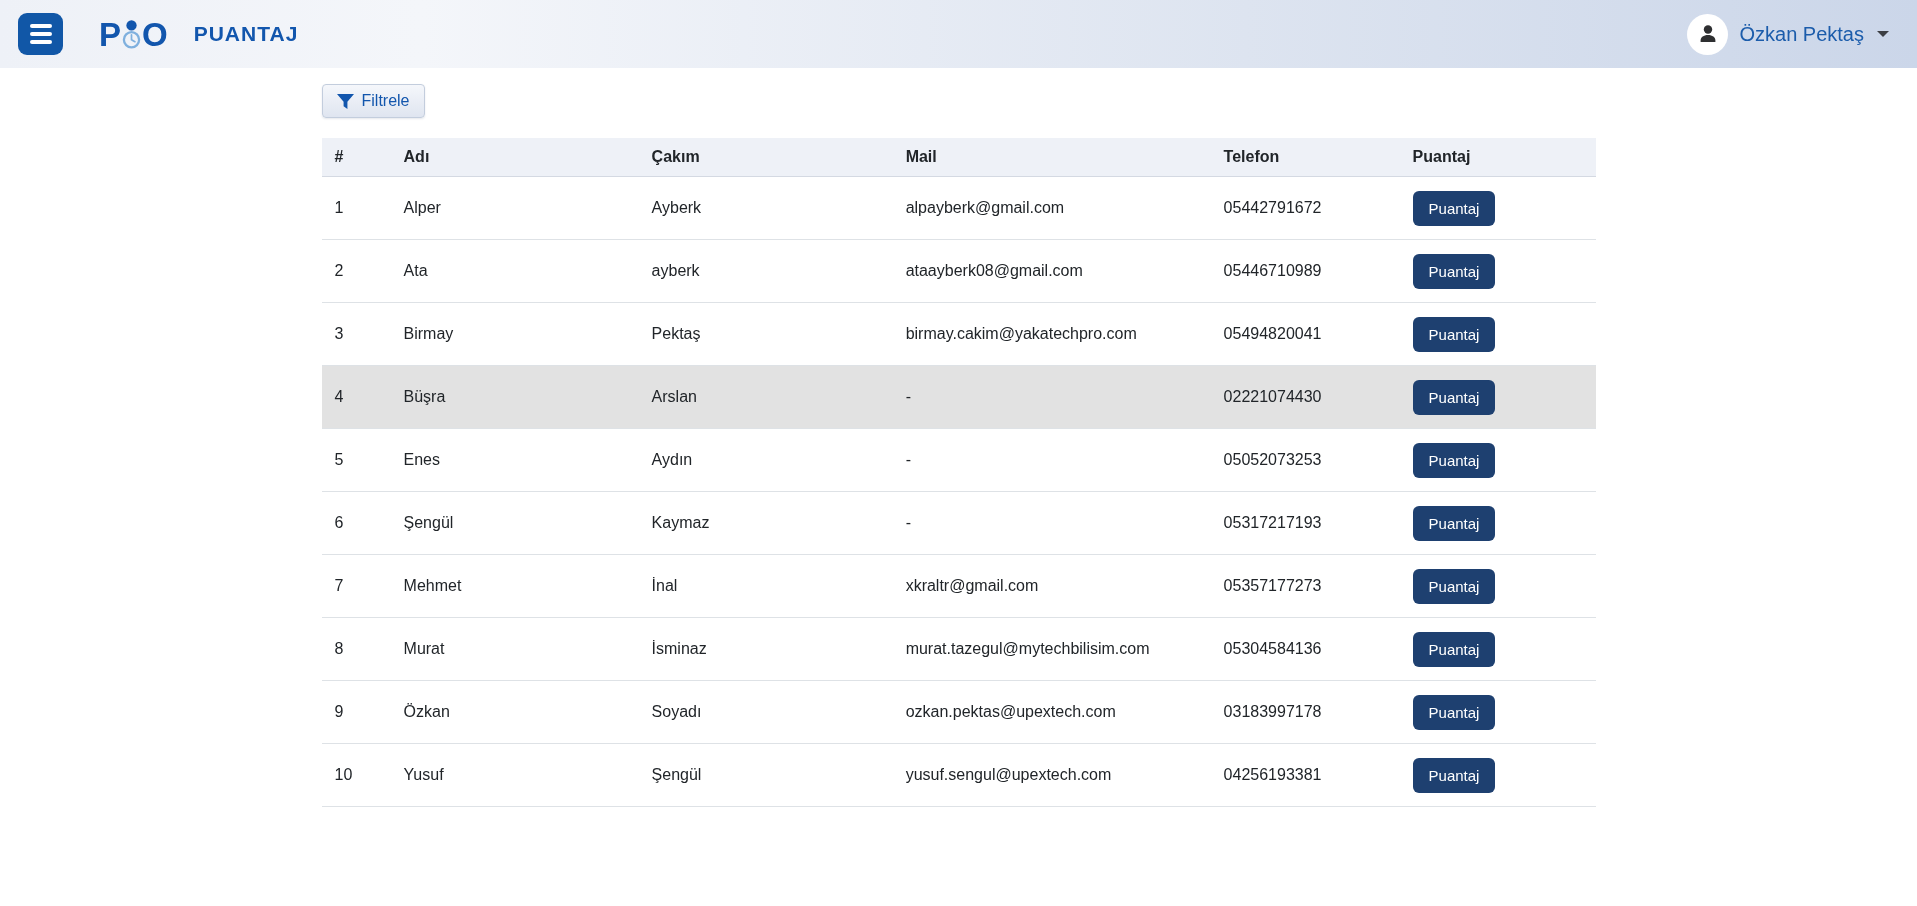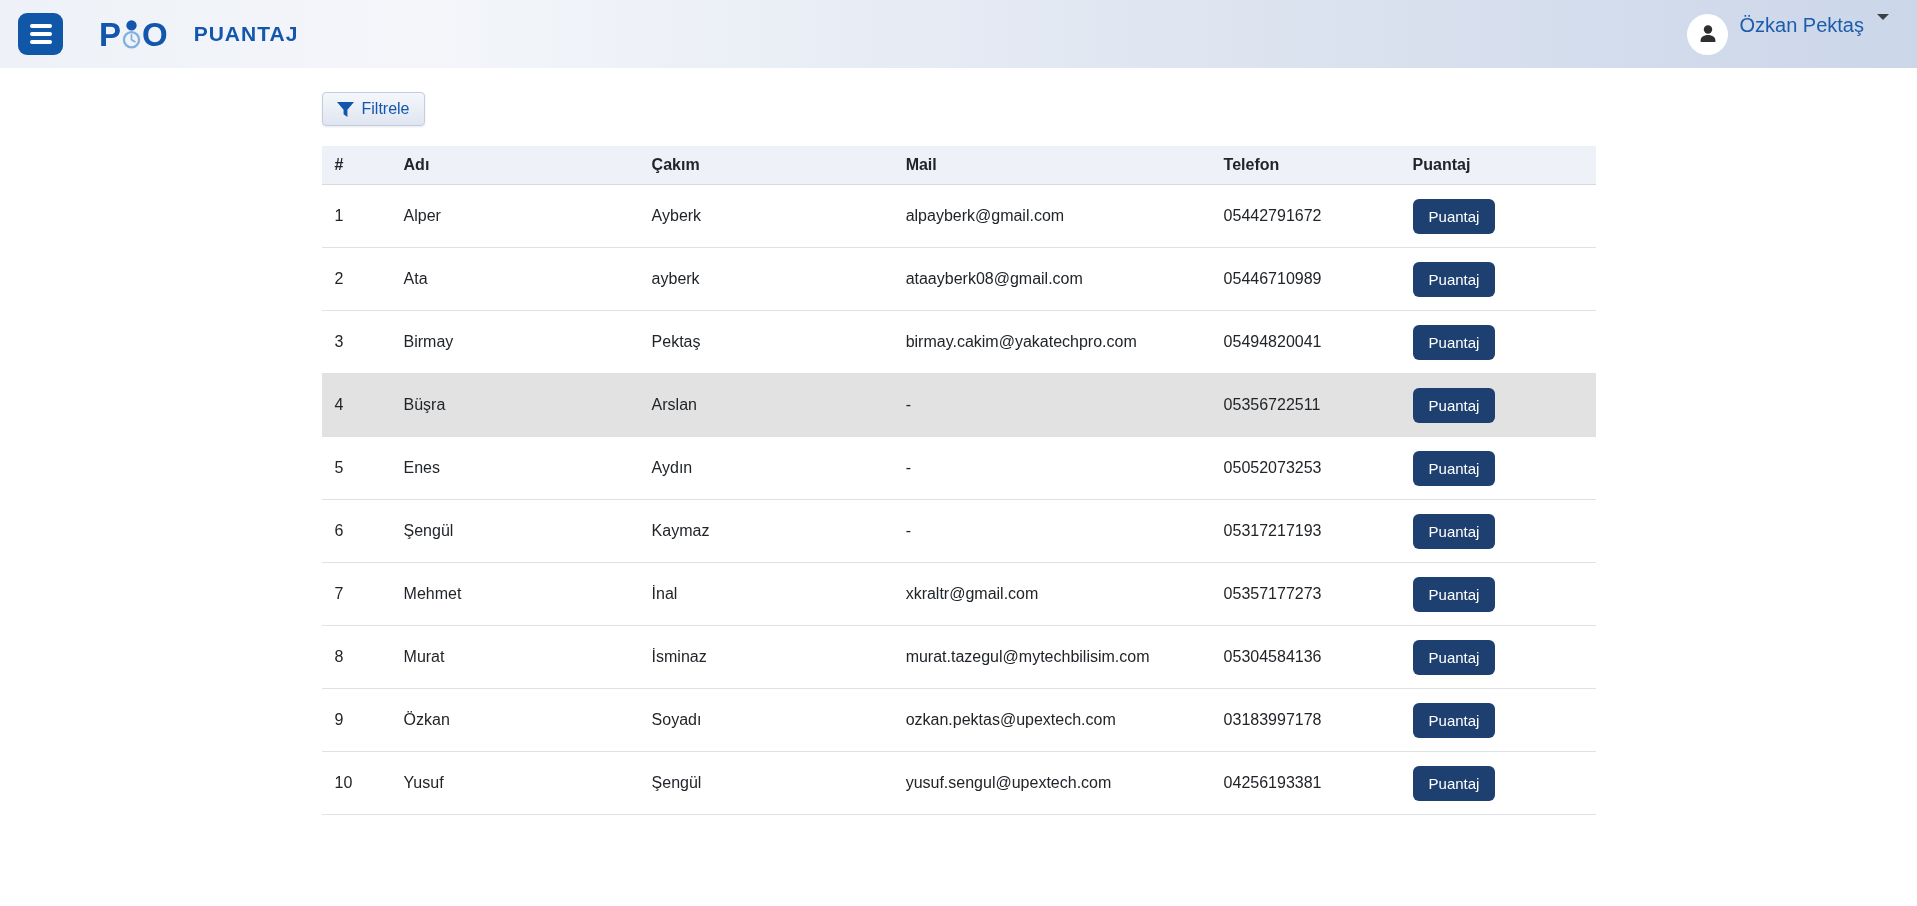--- a/index.html
+++ b/index.html
@@ -35,41 +35,41 @@
   .brand-letter { font-size: 33px; font-weight: 700; color: #1256ad; line-height: 1; }
   .brand-icon { margin: 0 1px; display: block; }
   .brand-title {
     margin-left: 26px;
     font-size: 21px; font-weight: 700;
     color: #1256ad; letter-spacing: 1px;
   }
 
   .user-menu {
     margin-left: auto;
-    display: flex; 
+    display: flex; align-items: center;
     gap: 11px;
     padding-right: 10px;
     cursor: pointer;
   }
   .avatar {
     width: 41px; height: 41px; border-radius: 50%;
     background: #ffffff;
     display: flex; align-items: center; justify-content: center;
   }
   .user-name { font-size: 20px; color: #1b5cab; }
   .caret-down {
     width: 0; height: 0;
     border-left: 6px solid transparent;
     border-right: 6px solid transparent;
     border-top: 6px solid #3c3f44;
     margin-left: 2px;
   }
 
   
-  .container { width: 1274px; margin: 12px auto; padding-top: 12px; }
+  .container { width: 1274px; margin: 4px auto; padding-top: 12px; }
 
   .filter-btn {
     display: inline-flex; align-items: center; gap: 8px;
     padding: 7px 14px;
     background: linear-gradient(#f5f7fb, #dfe5f0);
     border: 1px solid #c3cddd;
     border-radius: 4px;
     box-shadow: 0 1px 2px rgba(40,60,100,0.12);
     color: #1256ad;
     font-size: 16px;
@@ -199,21 +199,21 @@
       <td>05494820041</td>
       <td>
         <button class="action-btn">Puantaj</button>
       </td>
     </tr>
         <tr class="highlight">
       <td>4</td>
       <td>Büşra</td>
       <td>Arslan</td>
       <td>-</td>
-      <td>05356722511</td>
+      <td>02221074430</td>
       <td>
         <button class="action-btn">Puantaj</button>
       </td>
     </tr>
         <tr>
       <td>5</td>
       <td>Enes</td>
       <td>Aydın</td>
       <td>-</td>
       <td>05052073253</td>

